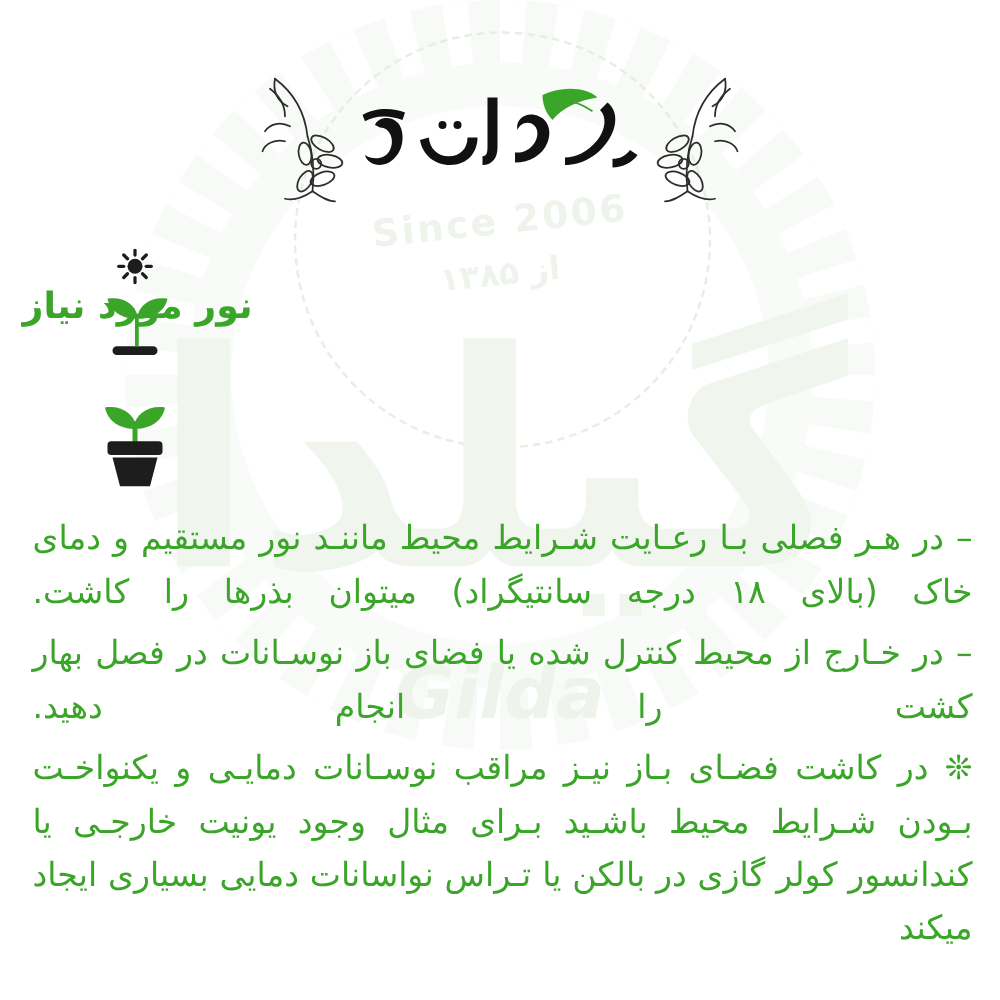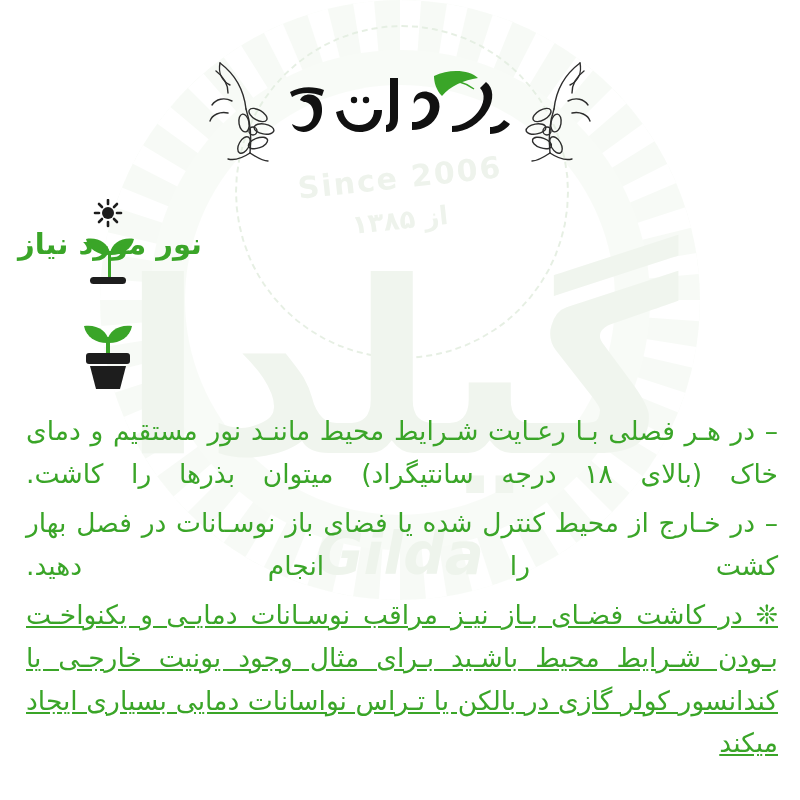--- a/index.html
+++ b/index.html
@@ -170,21 +170,20 @@
     font-size: 26.5px;
     line-height: 1.62;
   }
   #body-copy p {
     margin: 0 0 6px 4px;
     text-align: justify;
     text-align-last: justify;
   }
   #body-copy p.last-free {
     text-align-last: justify;
-    text-decoration: underline;
   }
 </style>
 </head>
 <body>
 
 <div id="watermark-layer">
   <svg class="wm-burst" viewBox="0 0 620 620">
     <g transform="translate(310,310)">
       <g fill="#f1f7ef">
         <circle r="300"></circle>

